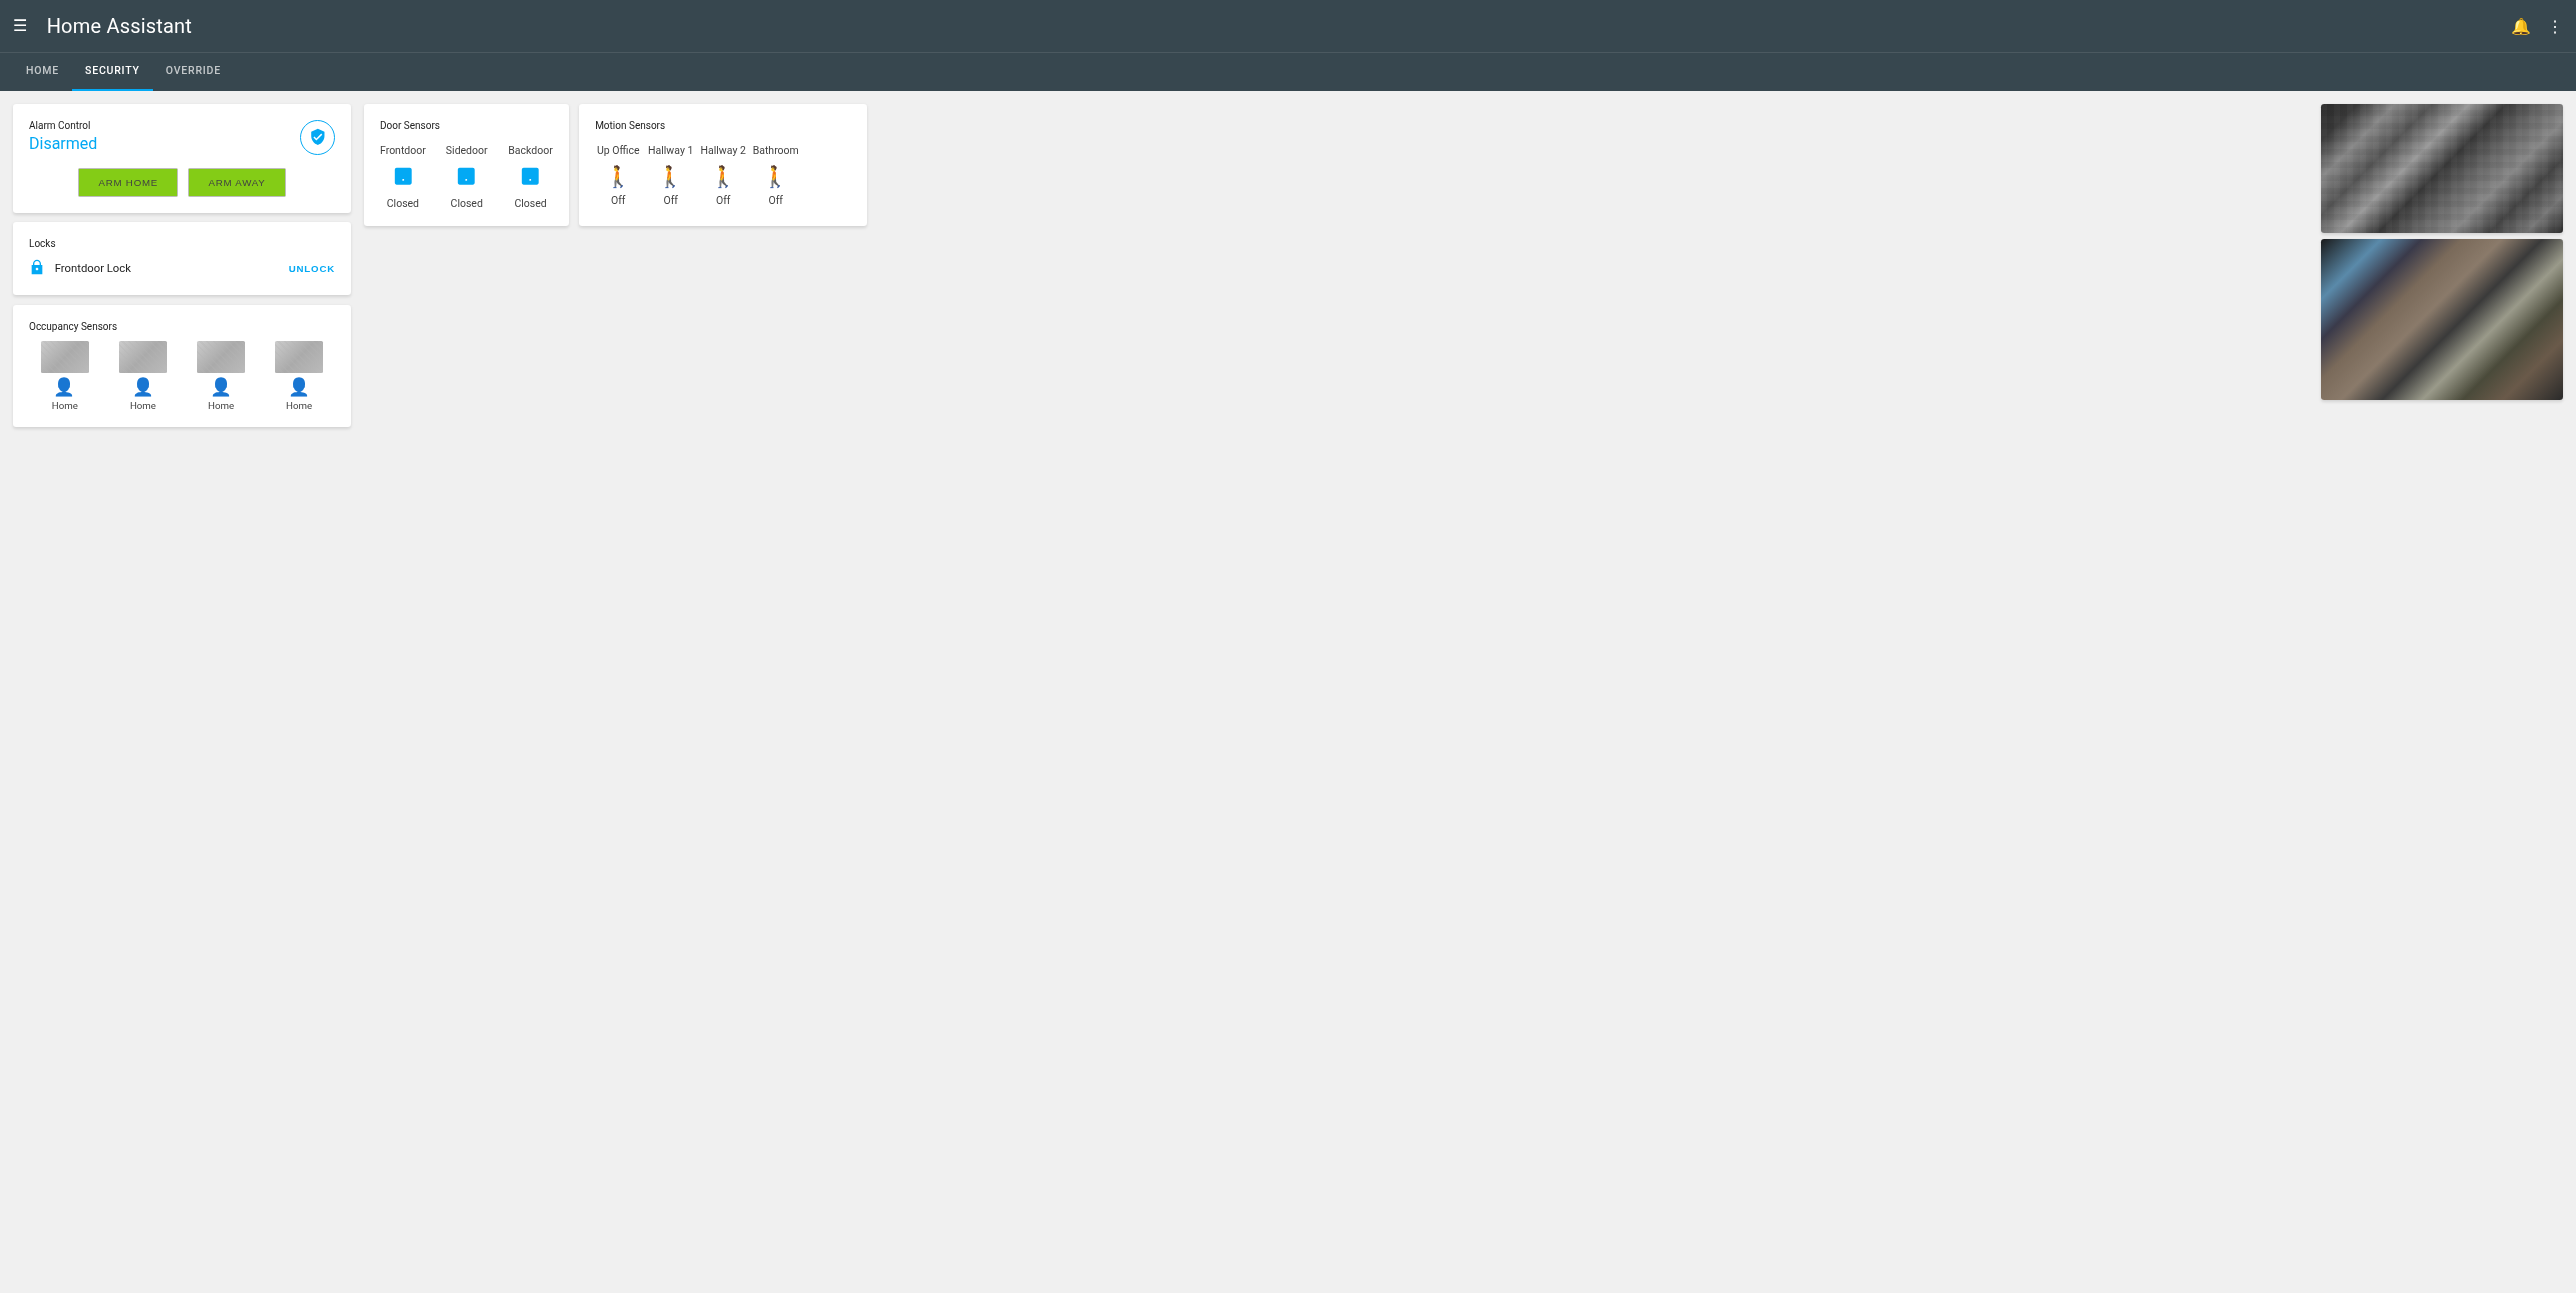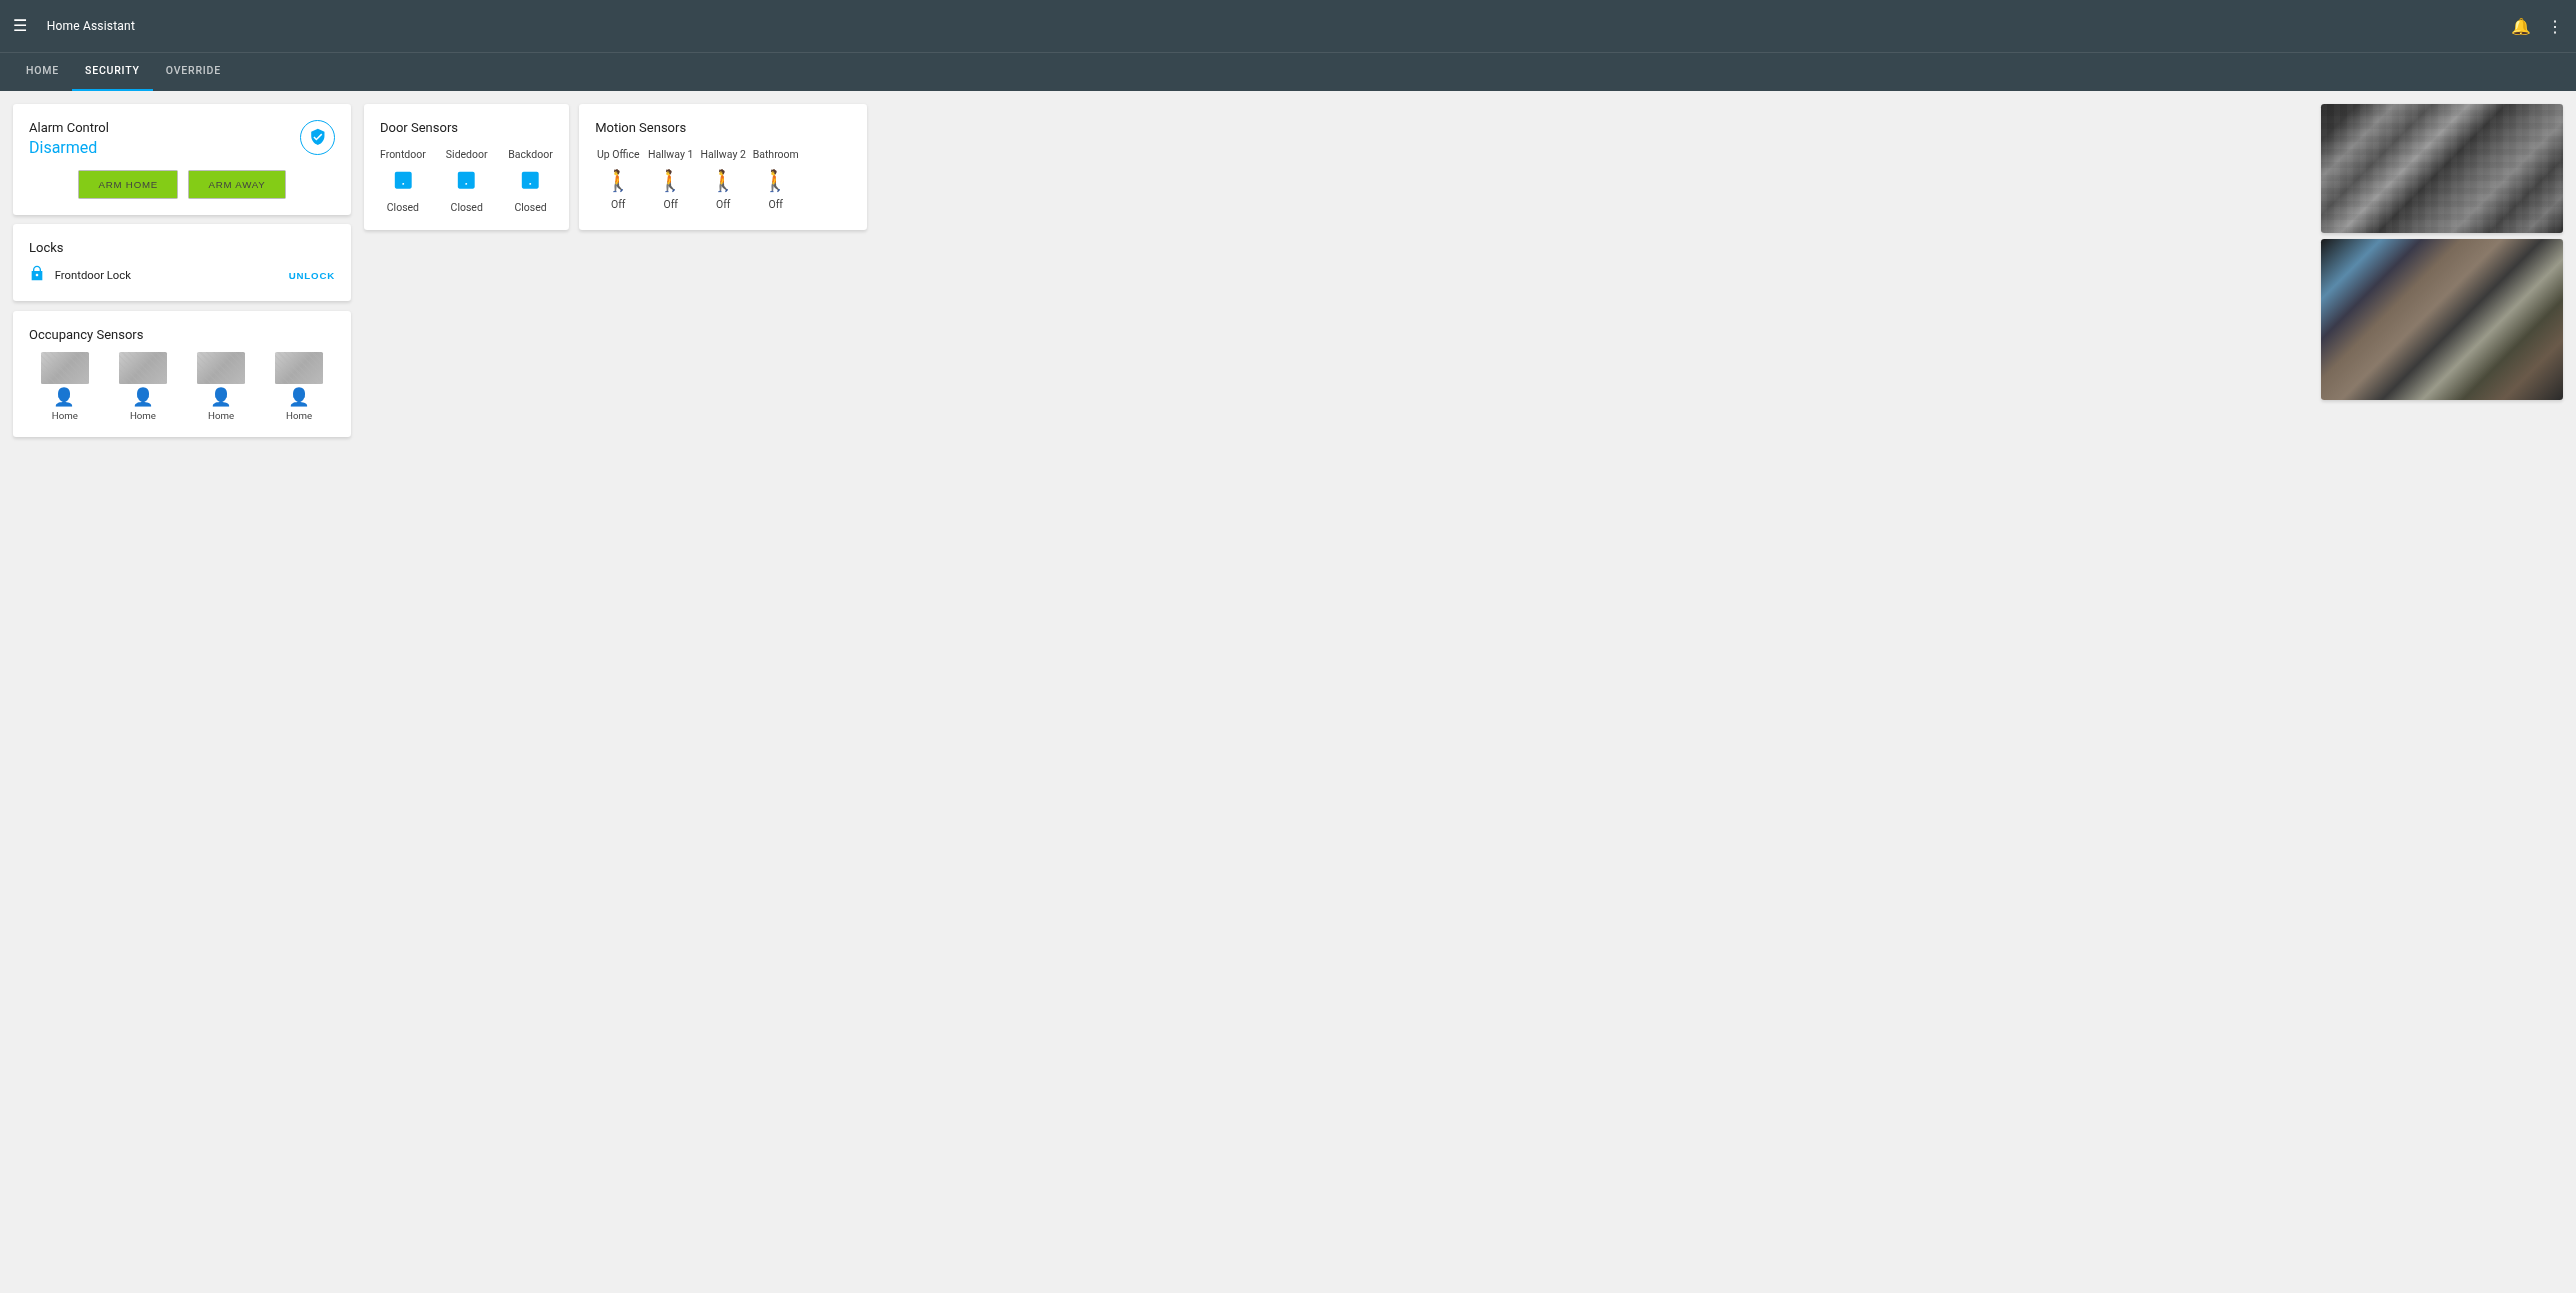--- a/index.html
+++ b/index.html
@@ -20,21 +20,21 @@
       position: relative;
     }
     .header-menu-icon {
       font-size: 16px;
       margin-right: 19.3px;
       cursor: pointer;
       color: white;
       line-height: 1;
     }
     .header-title {
-      font-size: 12px;
+      font-size: 20px;
       font-weight: 400;
       letter-spacing: 0.2px;
       flex: 1;
     }
     .header-icons {
       display: flex;
       align-items: center;
       gap: 16px;
     }
     .header-icon-btn {
@@ -82,21 +82,21 @@
     }
 
     
     .card {
       background: white;
       border-radius: 3.2px;
       box-shadow: 0 1.6px 3.2px rgba(0,0,0,0.12);
       padding: 16px;
     }
     .card-title {
-      font-size: 13px;
+      font-size: 10px;
       font-weight: 400;
       color: #212121;
       margin-bottom: 3.2px;
     }
 
     
     .alarm-header {
       display: flex;
       justify-content: space-between;
       align-items: flex-start;

